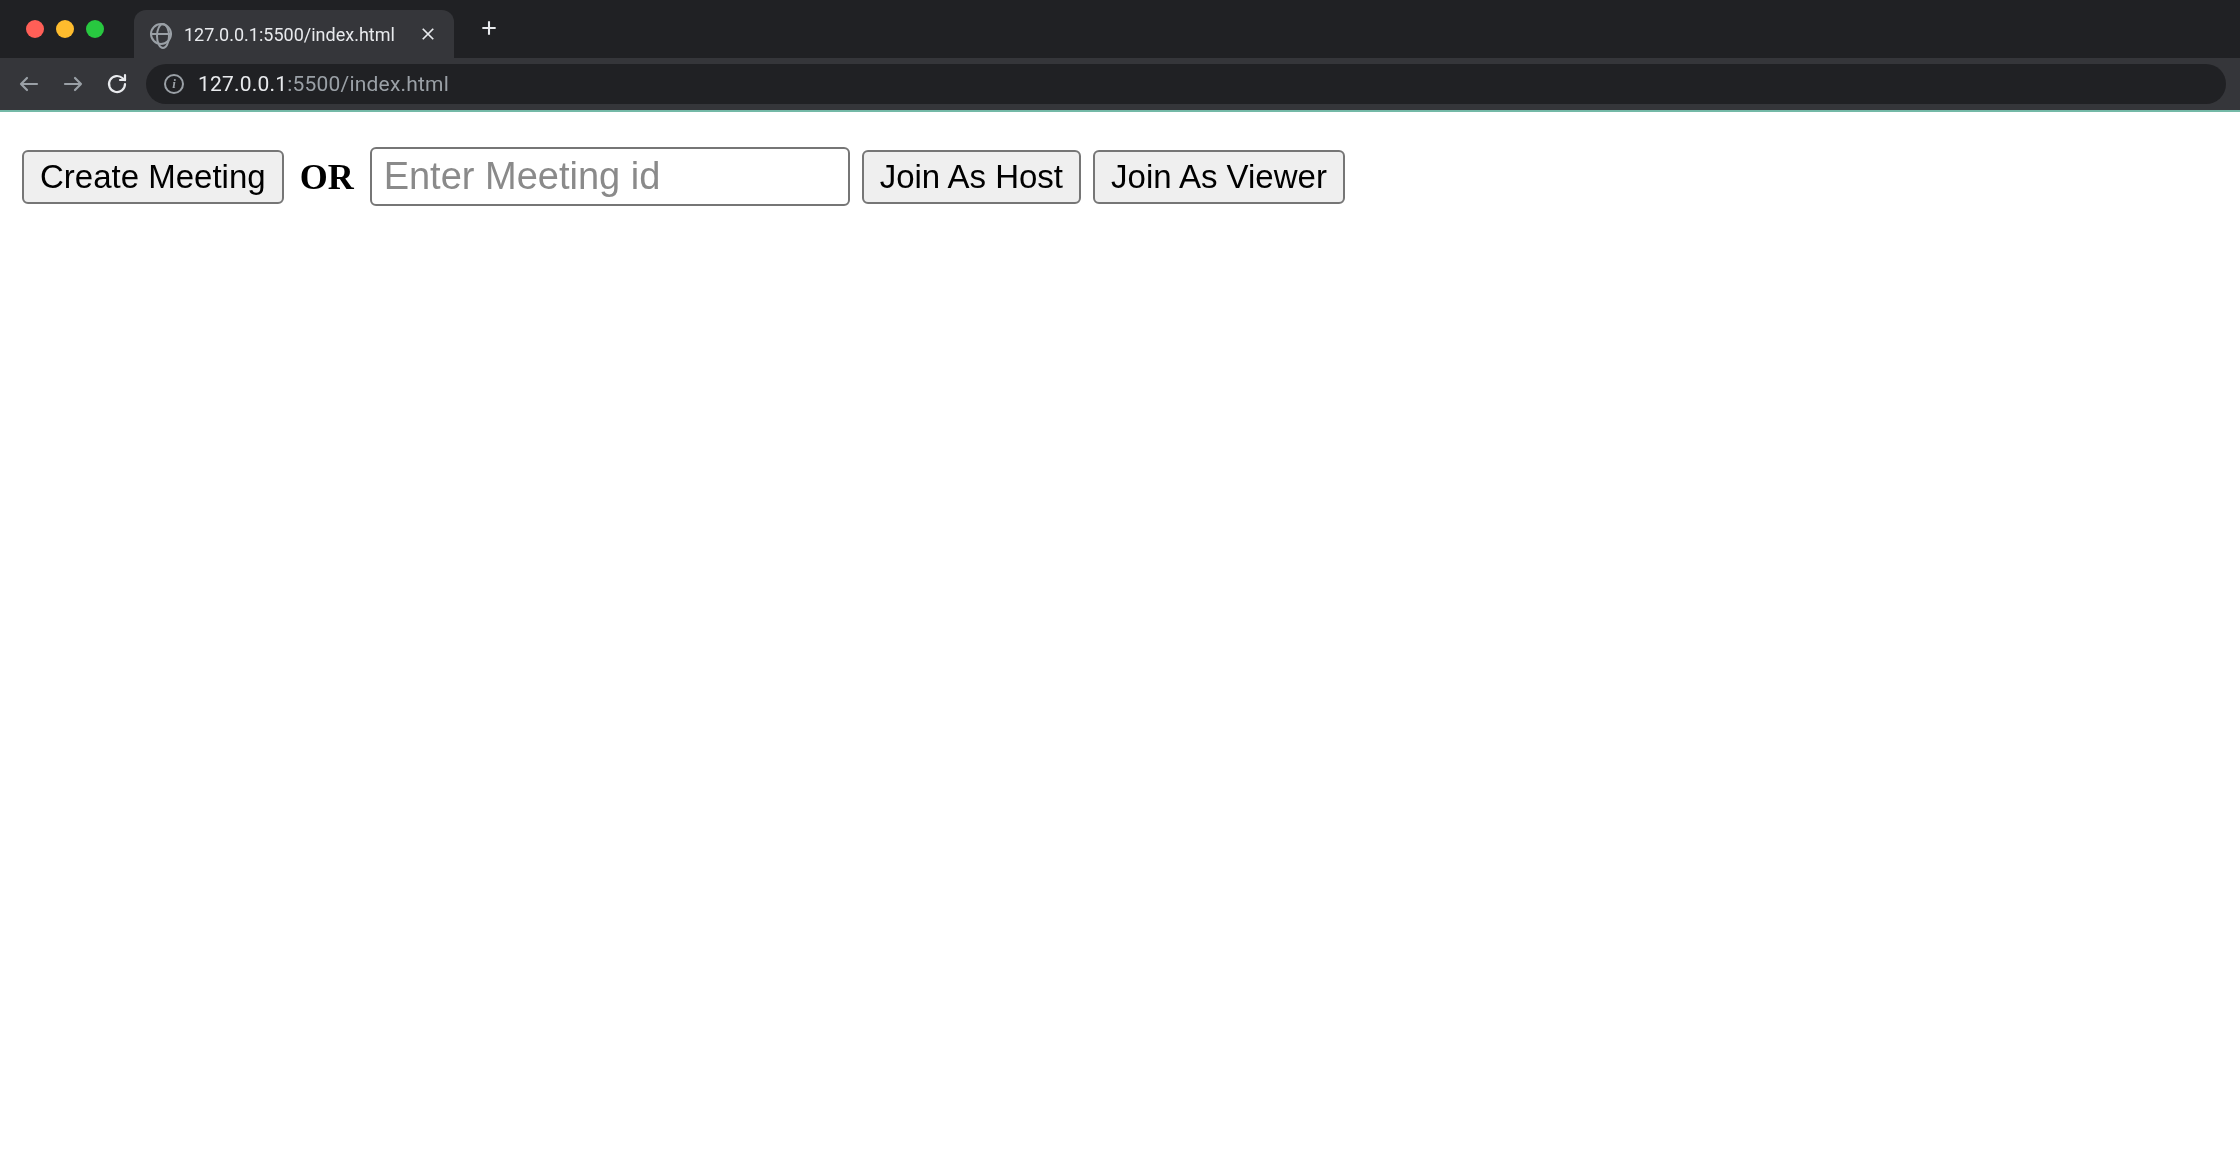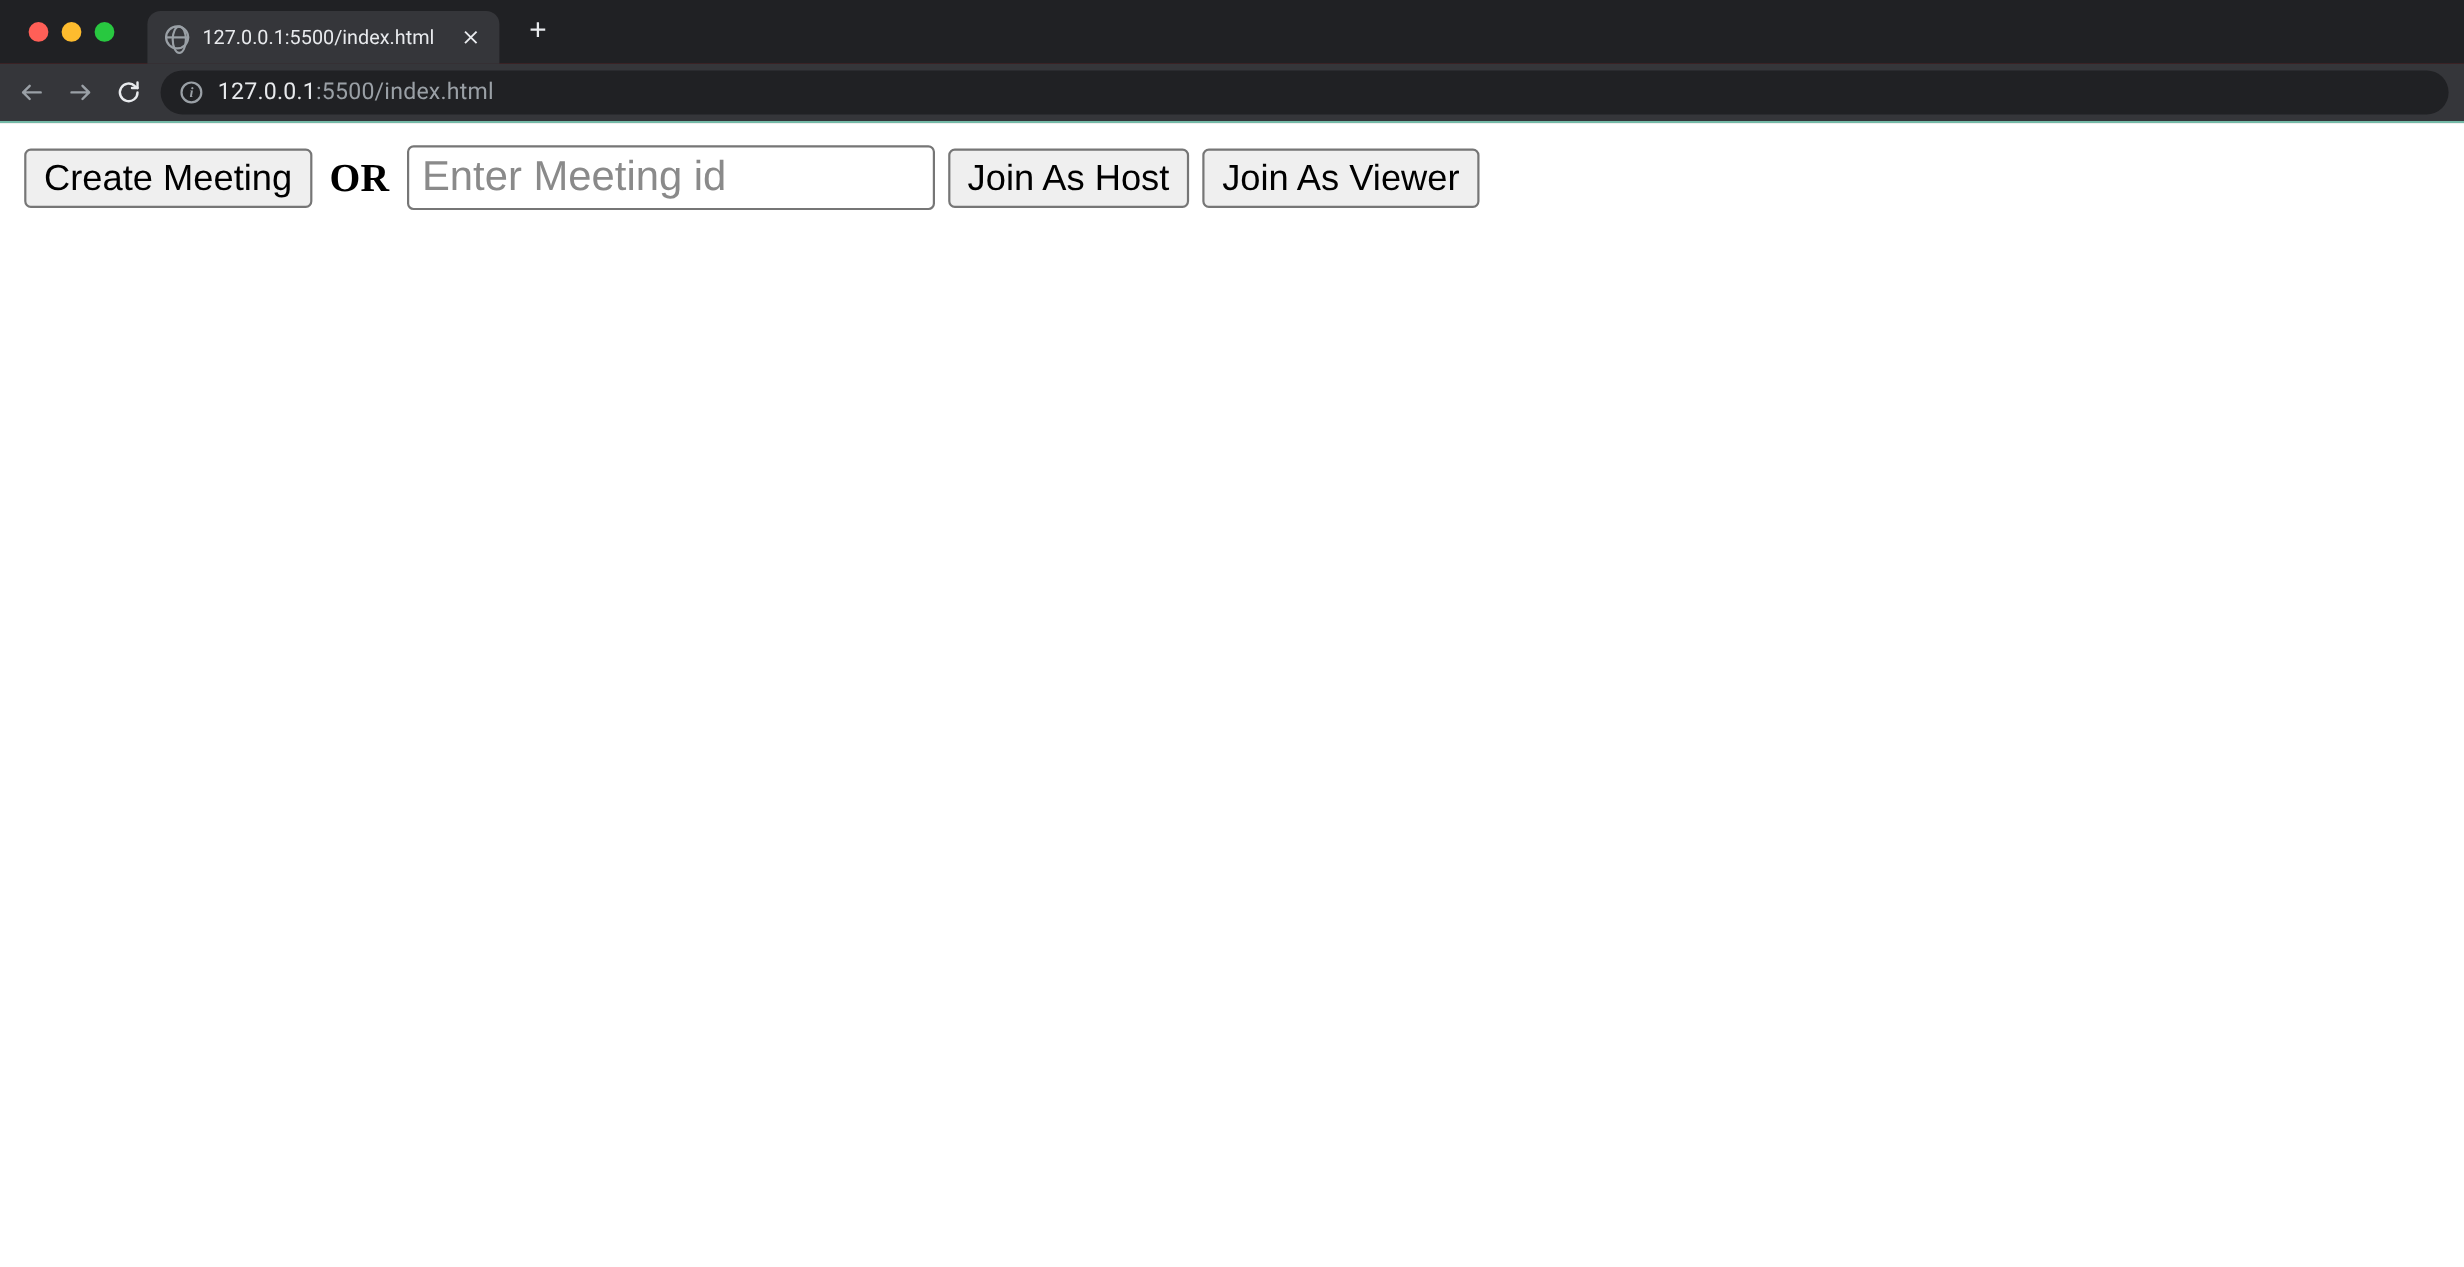--- a/index.html
+++ b/index.html
@@ -6,21 +6,21 @@
     body {
       font-family: -apple-system, BlinkMacSystemFont, "Segoe UI", Roboto, sans-serif;
       background: #fff;
       width: 2240px;
       height: 1152px;
       overflow: hidden;
     }
 
     
     .browser-chrome {
-      background: #b91c1c;
+      background: #14b8a6;
       width: 100%;
     }
 
     
     .tab-bar {
       height: 58px;
       display: flex;
       align-items: center;
       background: #202124;
     }
@@ -165,20 +165,21 @@
     .addr-text .dim { color: #9aa0a6; }
 
     
     .page {
       background: #fff;
       padding: 20px 22px;
       display: flex;
       align-items: center;
       gap: 12px;
       flex-wrap: nowrap;
+      margin-top: 15px;
     }
     .btn {
       font-family: Arial, sans-serif;
       font-size: 33px;
       padding: 6px 16px;
       background: #efefef;
       border: 2px solid #767676;
       border-radius: 6px;
       cursor: pointer;
       color: #000;

